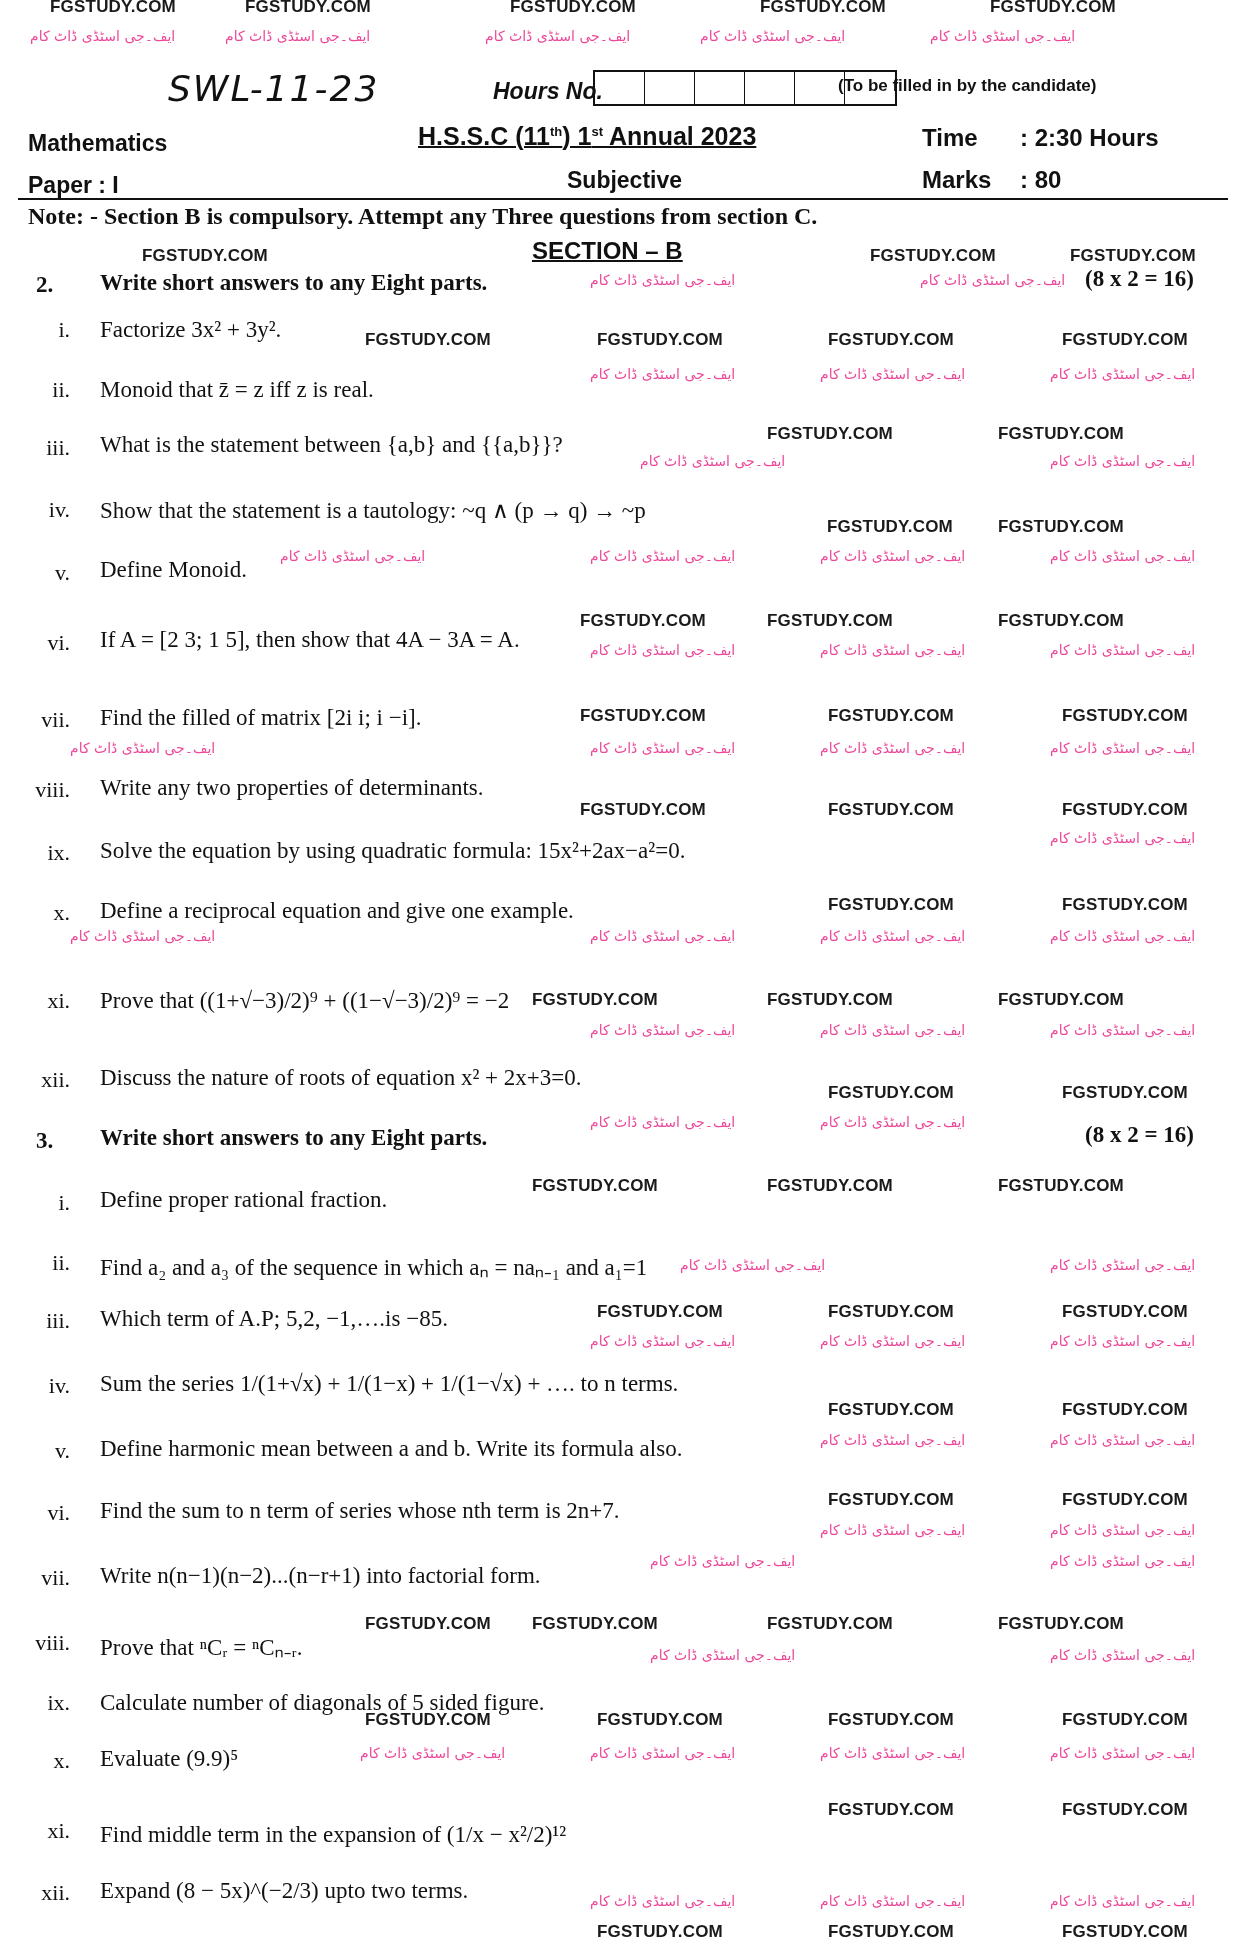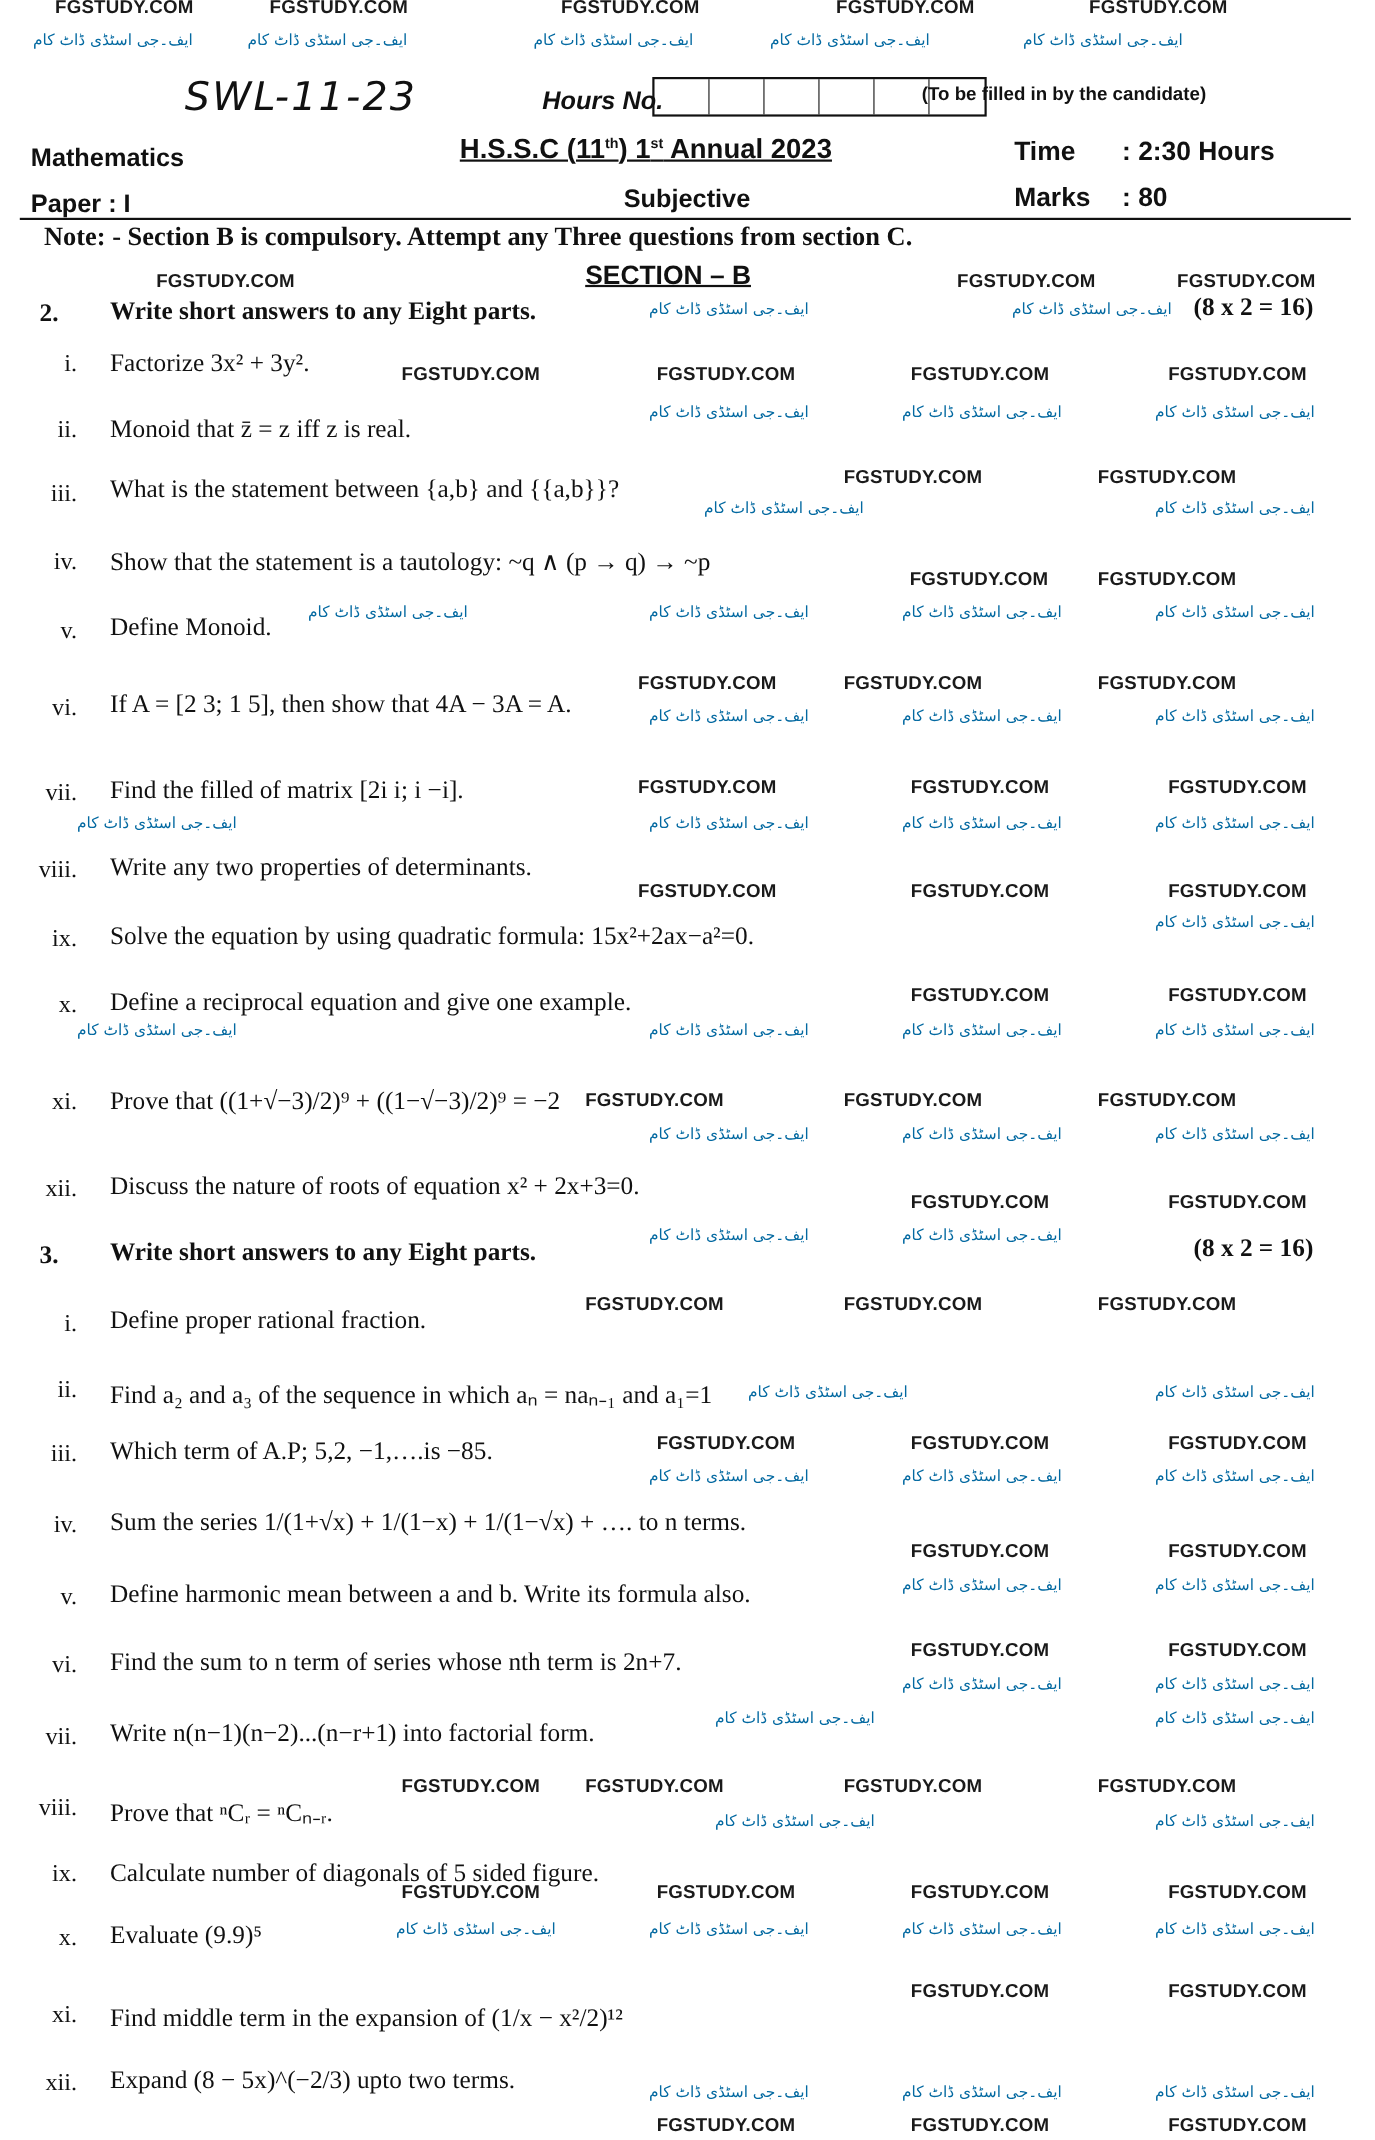--- a/index.html
+++ b/index.html
@@ -1,20 +1,20 @@
 <!DOCTYPE html>
 <html><head>
 <meta charset="utf-8">
 <style>
   * { box-sizing: border-box; margin: 0; padding: 0; }
   html, body { width: 1250px; height: 1945px; background: #ffffff; overflow: hidden; }
   body { position: relative; font-family: "Liberation Serif", serif; color: #111; }
   .abs { position: absolute; white-space: nowrap; }
   .wm { font-family: "Liberation Sans", sans-serif; font-weight: bold; font-size: 17px; color: #1a1a1a; letter-spacing: 0.2px; }
-  .ur { font-family: "DejaVu Sans", sans-serif; font-size: 14px; color: #0369a1; direction: rtl; }
+  .ur { font-family: "DejaVu Sans", sans-serif; font-size: 14px; color: #ec4899; direction: rtl; }
   .hdr-sans { font-family: "Liberation Sans", sans-serif; font-weight: bold; }
   .roll-box { display: flex; border: 2px solid #111; height: 36px; }
   .roll-box span { width: 50px; border-right: 1.5px solid #111; height: 100%; }
   .roll-box span:last-child { border-right: none; }
   .hr { position: absolute; height: 0; border-top: 2px solid #111; }
   .qnum { font-weight: bold; font-size: 23px; }
   .qhead { font-weight: bold; font-size: 23px; }
   .part-num { font-size: 22px; text-align: right; width: 50px; }
   .part-text { font-size: 23px; }
   .marks { font-weight: bold; font-size: 23px; }
@@ -182,21 +182,21 @@
   <div class="abs hdr-sans" style="left:567px;top:167px;font-size:23px">Subjective</div>
 
   <div class="abs hdr-sans" style="left:922px;top:124px;font-size:24px">Time</div>
   <div class="abs hdr-sans" style="left:1020px;top:124px;font-size:24px">: 2:30 Hours</div>
   <div class="abs hdr-sans" style="left:922px;top:166px;font-size:24px">Marks</div>
   <div class="abs hdr-sans" style="left:1020px;top:166px;font-size:24px">: 80</div>
 
   <div class="hr" style="left:18px;top:198px;width:1210px"></div>
 </header>
 
-<div class="abs note" style="left:40px;top:203px">Note: - Section B is compulsory. Attempt any Three questions from section C.</div>
+<div class="abs note" style="left:28px;top:203px">Note: - Section B is compulsory. Attempt any Three questions from section C.</div>
 <div class="abs section-title" style="left:532px;top:237px">SECTION – B</div>
 
 <section>
   <div class="abs qnum" style="left:36px;top:272px">2.</div>
   <div class="abs qhead" style="left:100px;top:270px">Write short answers to any Eight parts.</div>
   <div class="abs marks" style="left:1085px;top:266px">(8 x 2 = 16)</div>
 
   <div class="abs part-num" style="left:20px;top:317px">i.</div>
   <div class="abs part-text" style="left:100px;top:317px">Factorize 3x² + 3y².</div>
 

